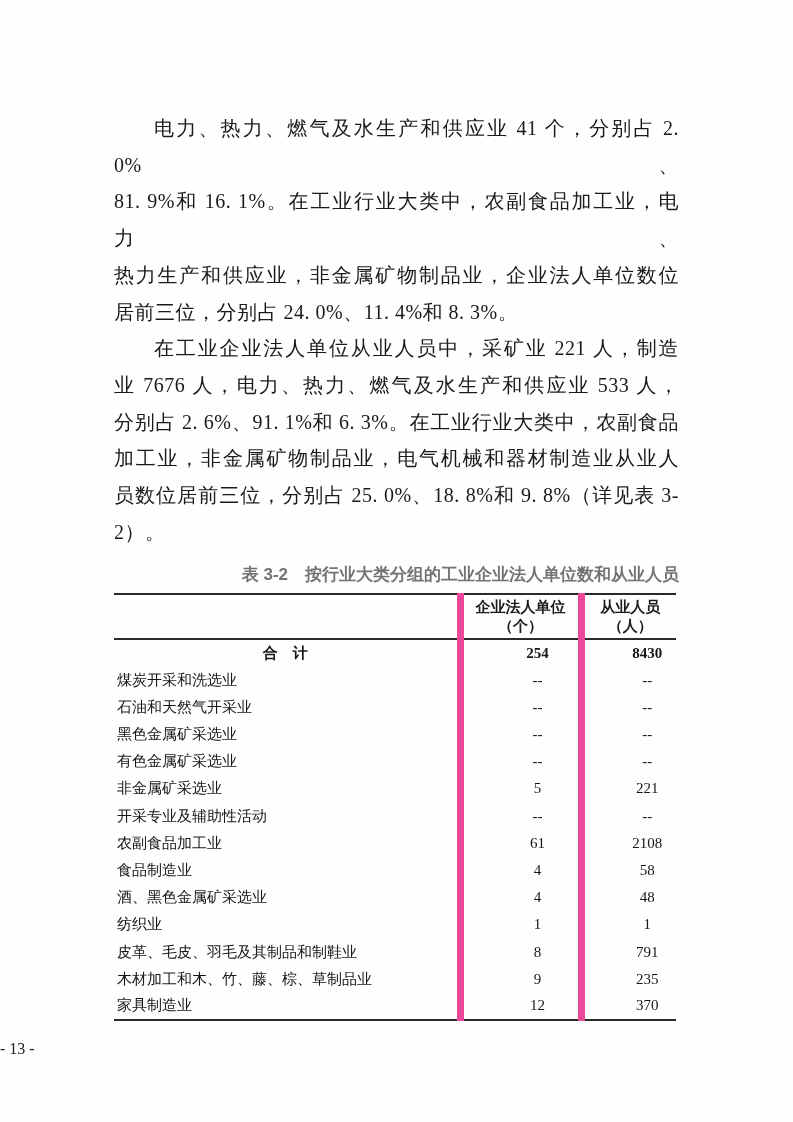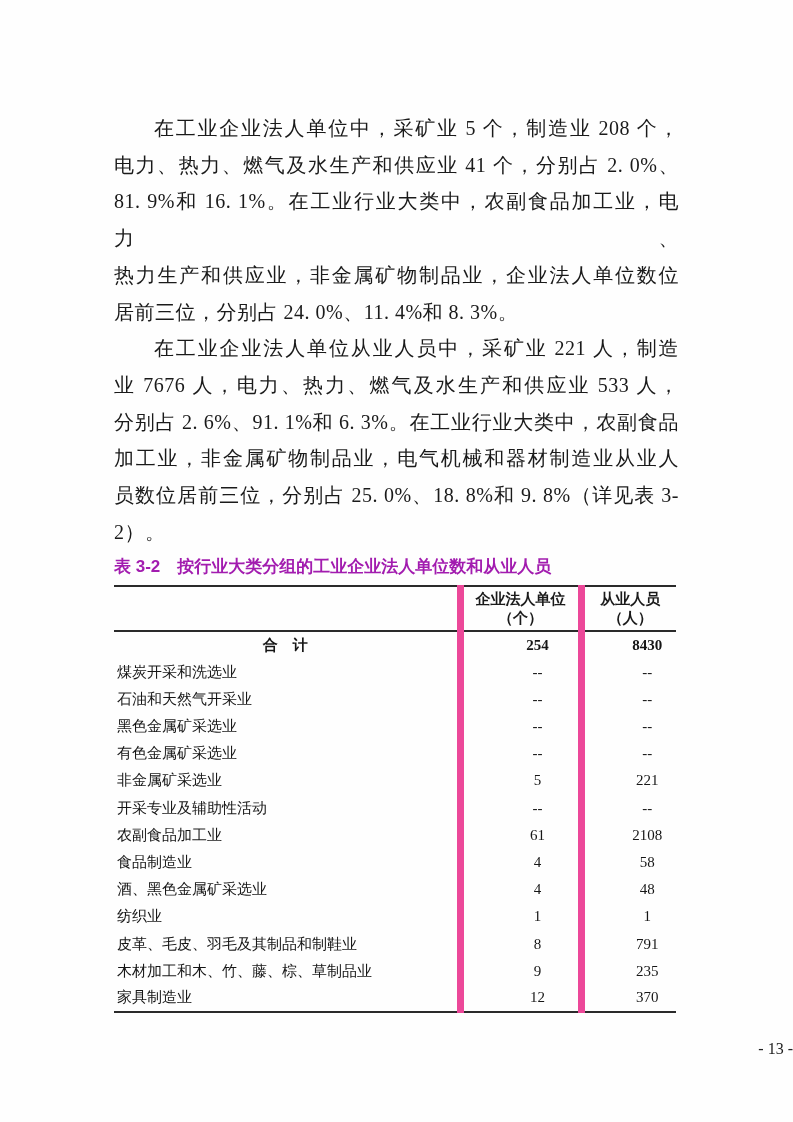--- a/index.html
+++ b/index.html
@@ -22,27 +22,27 @@
     font-size: 20px;
     line-height: 36.7px;
     text-align: justify;
     text-align-last: justify;
     letter-spacing: 0.5px;
   }
   .para .line:first-child { text-indent: 2em; }
   .para .line:last-child { text-align-last: left; }
   
   .table-title {
-    margin-top: 6px;
-    text-align: left;
+    margin-top: 14px;
+    text-align: right;
     font-weight: bold;
     font-size: 17px;
     line-height: 22px;
     font-family: "Liberation Sans", "DejaVu Sans", sans-serif;
-    color: #a21caf;
+    color: #737373;
   }
   
   table.stat-table {
     margin-top: 7px;
     width: 562px;
     table-layout: fixed;
     border-collapse: collapse;
     border-top: 2.5px solid #2a2a2a;
     border-bottom: 2.5px solid #2a2a2a;
   }
@@ -68,34 +68,32 @@
   }
   .stat-table td.name { text-align: left; padding-left: 3px; }
   .stat-table td.num  { text-align: center; padding-left: 34px; }
   .stat-table tbody tr:first-child td { font-weight: bold; }
   .stat-table tbody tr:first-child td.name { text-align: center; padding-left: 0; }
   
   .page-number {
     position: absolute;
     left: 0; right: 0;
     top: 1040px;
-    text-align: right;
+    text-align: left;
     font-size: 16px;
     color: #222;
-    padding-left: 44px;
   }
 </style>
 </head>
 <body>
 
 <div class="page">
 
   <div class="body-text">
     <div class="para">
-        <div class="line">在工业企业法人单位中，采矿业 5 个，制造业 208 个，</div>
         <div class="line">电力、热力、燃气及水生产和供应业 41 个，分别占 2. 0%、</div>
         <div class="line">81. 9%和 16. 1%。在工业行业大类中，农副食品加工业，电力、</div>
         <div class="line">热力生产和供应业，非金属矿物制品业，企业法人单位数位</div>
         <div class="line">居前三位，分别占 24. 0%、11. 4%和 8. 3%。</div>
       </div>
     <div class="para">
         <div class="line">在工业企业法人单位从业人员中，采矿业 221 人，制造</div>
         <div class="line">业 7676 人，电力、热力、燃气及水生产和供应业 533 人，</div>
         <div class="line">分别占 2. 6%、91. 1%和 6. 3%。在工业行业大类中，农副食品</div>
         <div class="line">加工业，非金属矿物制品业，电气机械和器材制造业从业人</div>

